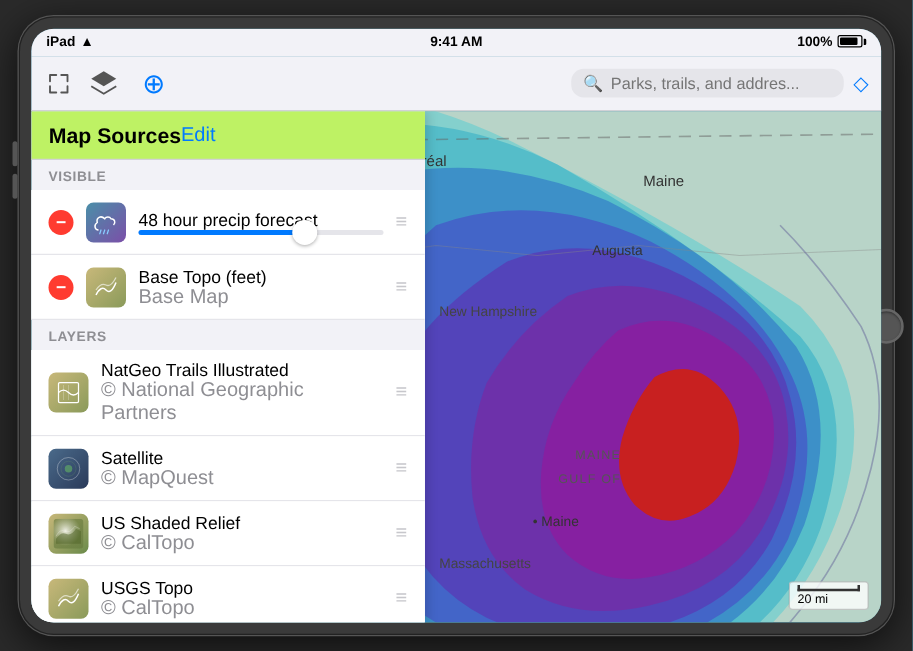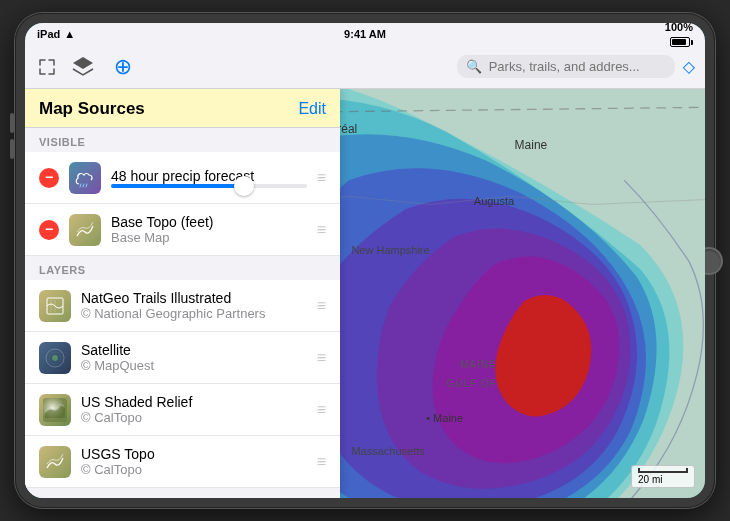--- a/index.html
+++ b/index.html
@@ -42,21 +42,21 @@
       align-items: center;
       justify-content: space-between;
       padding: 2px 12px;
       height: 22px;
       flex-shrink: 0;
       font-size: 11px;
       font-weight: 600;
     }
     .status-left { display: flex; align-items: center; gap: 4px; }
     .status-center { position: absolute; left: 50%; transform: translateX(-50%); font-size: 11px; font-weight: 600; }
-    .status-right { display: flex; align-items: flex-end; gap: 4px; margin-left: auto; flex-direction: column; }
+    .status-right { display: flex; align-items: flex-start; gap: 4px; margin-left: auto; }
 
     
     .toolbar {
       background: #f2f2f7;
       border-bottom: 1px solid #d1d1d6;
       display: flex;
       align-items: center;
       padding: 6px 10px;
       gap: 8px;
       height: 44px;
@@ -110,25 +110,24 @@
       background: #f2f2f7;
       display: flex;
       flex-direction: column;
       position: relative;
       z-index: 10;
       flex-shrink: 0;
       box-shadow: 2px 0 8px rgba(0,0,0,0.15);
     }
 
     .panel-header {
-      background: #fef9c3;
+      background: #bef264;
       border-bottom: 1px solid #d1d1d6;
       display: flex;
       align-items: center;
-      justify-content: space-between;
       padding: 10px 14px 8px;
     }
     .panel-title { font-size: 17px; font-weight: 600; color: #000; }
     .panel-edit { font-size: 16px; color: #007aff; }
 
     .panel-scroll {
       flex: 1;
       overflow-y: auto;
     }
 
@@ -205,21 +204,21 @@
       content: '−';
       color: #fff;
       font-size: 14px;
       font-weight: 600;
       line-height: 1;
       margin-top: -1px;
     }
 
     .item-text { flex: 1; }
     .item-title { font-size: 14px; color: #000; font-weight: 400; }
-    .item-subtitle { font-size: 13px; color: #8e8e93; }
+    .item-subtitle { font-size: 16px; color: #8e8e93; }
 
     .drag-handle {
       color: #c7c7cc;
       font-size: 16px;
       cursor: grab;
     }
 
     
     .slider-container {
       flex: 1;

